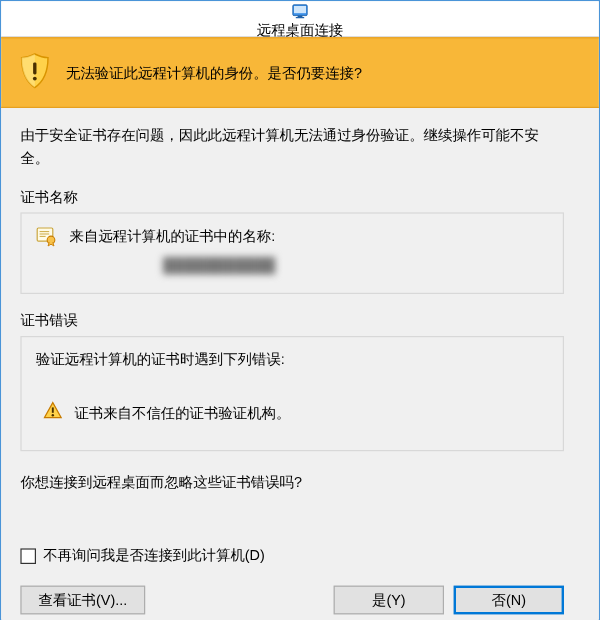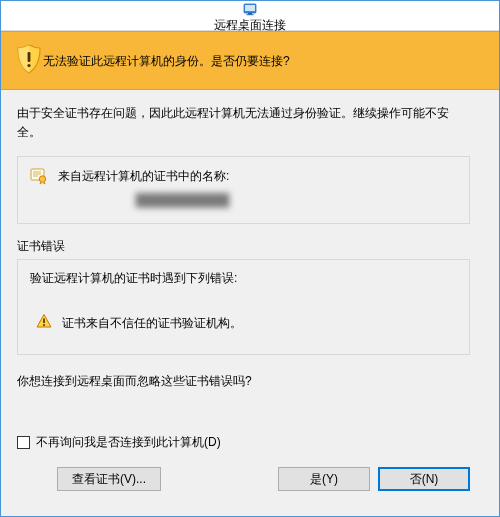--- a/index.html
+++ b/index.html
@@ -3,40 +3,40 @@
 <meta charset="utf-8">
 <style>
   * { box-sizing: border-box; margin: 0; padding: 0; }
   html, body { width: 500px; height: 517px; font-family: "Microsoft YaHei", "Segoe UI", sans-serif; font-size: 12px; background: #fff; overflow: hidden; }
   .window { width: 500px; height: 517px; border: 1px solid #4a94d8; display: flex; flex-direction: column; background: #f0f0f0; }
   .titlebar { height: 30px; background: #fff; display: flex; align-items: center; border-bottom: 1px solid #ddd; flex-direction: column; }
   .titlebar .app-icon { width: 16px; height: 16px; margin: 0 6px 0 8px; display: flex; align-items: center; justify-content: center; }
   .titlebar .title { flex: 1; font-size: 12px; color: #000; }
   .titlebar .close { width: 45px; height: 30px; display: flex; align-items: center; justify-content: center; cursor: pointer; font-size: 16px; color: #333; }
 
-  .banner { background: #f8b738; border-top: 1px solid #e6a020; border-bottom: 1px solid #e6a020; padding: 12px 14px; display: flex; align-items: center; }
+  .banner { background: #f8b738; border-top: 1px solid #e6a020; border-bottom: 1px solid #e6a020; padding: 12px 14px; display: flex; align-items: center; gap: 12px; }
   .banner-text { font-size: 12px; color: #000; line-height: 1.5; }
 
   .body { flex: 1; padding: 14px 29px 12px 16px; background: #f0f0f0; display: flex; flex-direction: column; font-size: 12px; color: #000; }
   .desc { line-height: 1.6; margin-bottom: 14px; }
   .section-label { margin-bottom: 4px; }
   .box { border: 1px solid #d8d8d8; background: #f0f0f0; padding: 10px 12px 14px 12px; }
   .cert-name-row { display: flex; align-items: flex-start; gap: 10px; }
   .cert-name-text { line-height: 1.5; text-align: right; }
   .cert-name-value { margin-top: 6px; color: #777; filter: blur(3px); user-select: none; }
   .err-box { min-height: 96px; }
   .err-desc { margin-bottom: 26px; }
   .err-line { display: flex; align-items: flex-end; gap: 10px; margin-left: 6px; }
   .gap14 { height: 14px; }
   .gap18 { height: 18px; }
   .question { margin-bottom: 12px; }
   .checkbox-row { display: flex; align-items: center; gap: 6px; margin-bottom: 16px; margin-top: 32px; }
   .chk { width: 13px; height: 13px; border: 1px solid #333; background: #fff; cursor: pointer; }
   .btnrow { display: flex; align-items: center; }
-  .btn { height: 24px; min-width: 92px; padding: 0 14px; background: #e1e1e1; border: 1px solid #adadad; font-size: 12px; font-family: inherit; cursor: pointer; margin-left: 40px; }
+  .btn { height: 24px; min-width: 92px; padding: 0 14px; background: #e1e1e1; border: 1px solid #adadad; font-size: 12px; font-family: inherit; cursor: pointer; }
   .btn.primary { border: 2px solid #0078d7; background: #e1e1e1; }
   .spacer { flex: 1; }
   .btnrow .btn + .btn { margin-left: 8px; }
 </style>
 </head>
 <body>
 
 <div class="window">
 
   <div class="titlebar">
@@ -65,20 +65,21 @@
         <circle cx="14" cy="21.5" r="1.6" fill="#4a3000"></circle>
       </svg>
     </span>
     <div class="banner-text">无法验证此远程计算机的身份。是否仍要连接?</div>
   </div>
 
   <div class="body">
 
     <div class="desc">由于安全证书存在问题，因此此远程计算机无法通过身份验证。继续操作可能不安全。</div>
 
+    <div class="section-label">证书名称</div>
     <div class="box">
       <div class="cert-name-row">
         <span>
           <svg width="18" height="18" viewBox="0 0 18 18">
             <rect x="1" y="2" width="13" height="11" rx="1" fill="#fffbe6" stroke="#caa63e" stroke-width="1"></rect>
             <line x1="3" y1="5" x2="11" y2="5" stroke="#caa63e" stroke-width="0.8"></line>
             <line x1="3" y1="7" x2="11" y2="7" stroke="#caa63e" stroke-width="0.8"></line>
             <line x1="3" y1="9" x2="8" y2="9" stroke="#caa63e" stroke-width="0.8"></line>
             <circle cx="12.5" cy="12" r="3.2" fill="#f8c24a" stroke="#c77b00" stroke-width="0.9"></circle>
             <path d="M11 14 L10 17 L12.5 15.5 L15 17 L14 14" fill="#f8c24a" stroke="#c77b00" stroke-width="0.7"></path>

